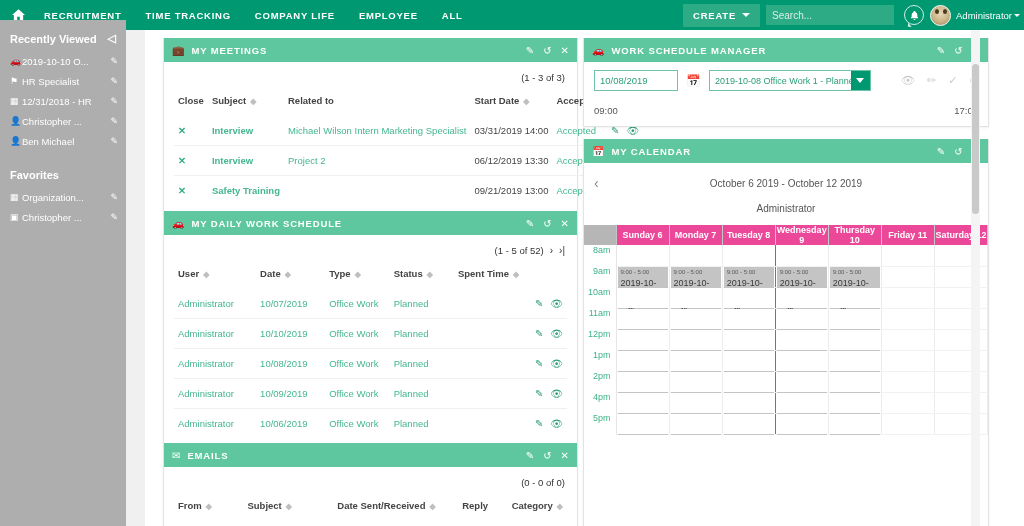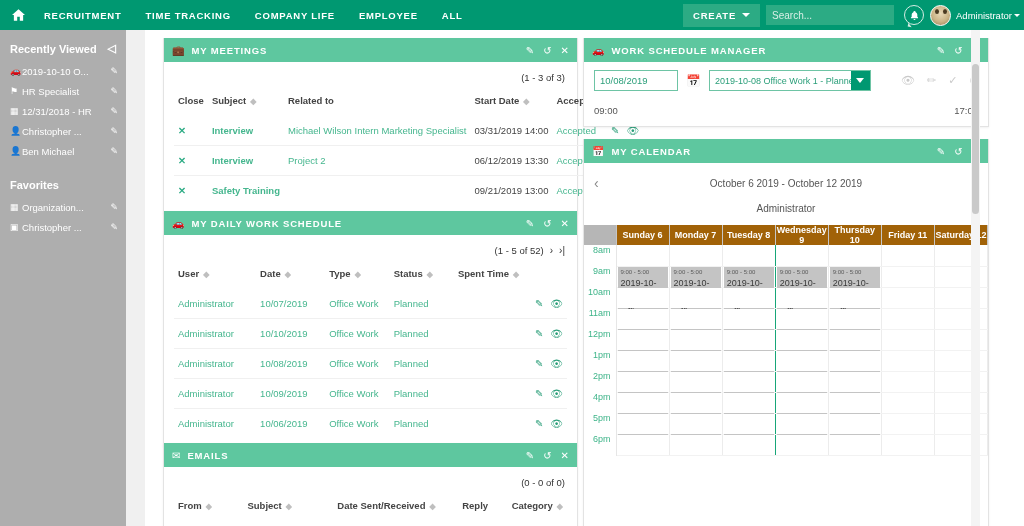--- a/index.html
+++ b/index.html
@@ -76,21 +76,21 @@
     white-space: nowrap;
   }
   .user-caret {
     width: 0; height: 0; border-left: 3px solid transparent;
     border-right: 3px solid transparent; border-top: 3.5px solid #fff;
     margin-right: 4px;
   }
 
   
   .sidebar {
-    position: absolute; top: 30px; left: 0; width: 126px; bottom: 0;
+    position: absolute; top: 20px; left: 0; width: 126px; bottom: 0;
     background: #aeaeae; padding-top: 6px; overflow: hidden;
   }
   .sb-title {
     color: #ffffff; font-size: 11px; font-weight: bold;
     padding: 6px 10px 6px 10px; display: flex; align-items: center;
   }
   .sb-title .collapse {
     margin-left: auto; color: #ffffff; font-size: 11px; cursor: pointer;
   }
   .sb-row {
@@ -189,21 +189,21 @@
   .cal-nav {
     display: flex; align-items: center; padding: 12px 10px 2px 10px;
     font-size: 10px; color: #555;
   }
   .cal-nav .arrow { font-size: 14px; color: #888; cursor: pointer; width: 16px; }
   .cal-nav .rng { flex: 1; text-align: center; }
   .cal-owner { text-align: center; font-size: 10px; color: #555; padding: 10px 0 11px 0; }
 
   .cal-table { width: 100%; border-collapse: collapse; table-layout: fixed; }
   .cal-table th.daycol {
-    background: #a16207; color: #ffffff; font-size: 9px; font-weight: bold;
+    background: #ec4899; color: #ffffff; font-size: 9px; font-weight: bold;
     height: 17px; text-align: center; border-right: 1px solid #c6c6c6; margin-left: 32px;
   }
   .cal-table th.timecol {
     background: #b6b6b6; width: 32px; border-right: 1px solid #c6c6c6;
   }
   .cal-table td.timelbl {
     width: 32px; text-align: right; padding-right: 5px; font-size: 9px;
     color: #3eb489; vertical-align: top; border-right: 1px solid #e6e6e6;
     background: #fff; height: 21px;
   }
@@ -675,30 +675,20 @@
           <tr>
             <td class="timelbl">5pm</td>
             <td class="slot"></td>
             <td class="slot"></td>
             <td class="slot today-col cal-block-green"></td>
             <td class="slot"></td>
             <td class="slot"></td>
             <td class="slot"></td>
             <td class="slot"></td>
           </tr>
-          <tr>
-            <td class="timelbl">6pm</td>
-            <td class="slot"></td>
-            <td class="slot"></td>
-            <td class="slot today-col cal-block-green"></td>
-            <td class="slot"></td>
-            <td class="slot"></td>
-            <td class="slot"></td>
-            <td class="slot"></td>
-          </tr>
         </tbody>
       </table>
     </div>
   </div>
 
   <div class="scroll-track">
     <div class="scroll-thumb"></div>
   </div>
 
 </div>

